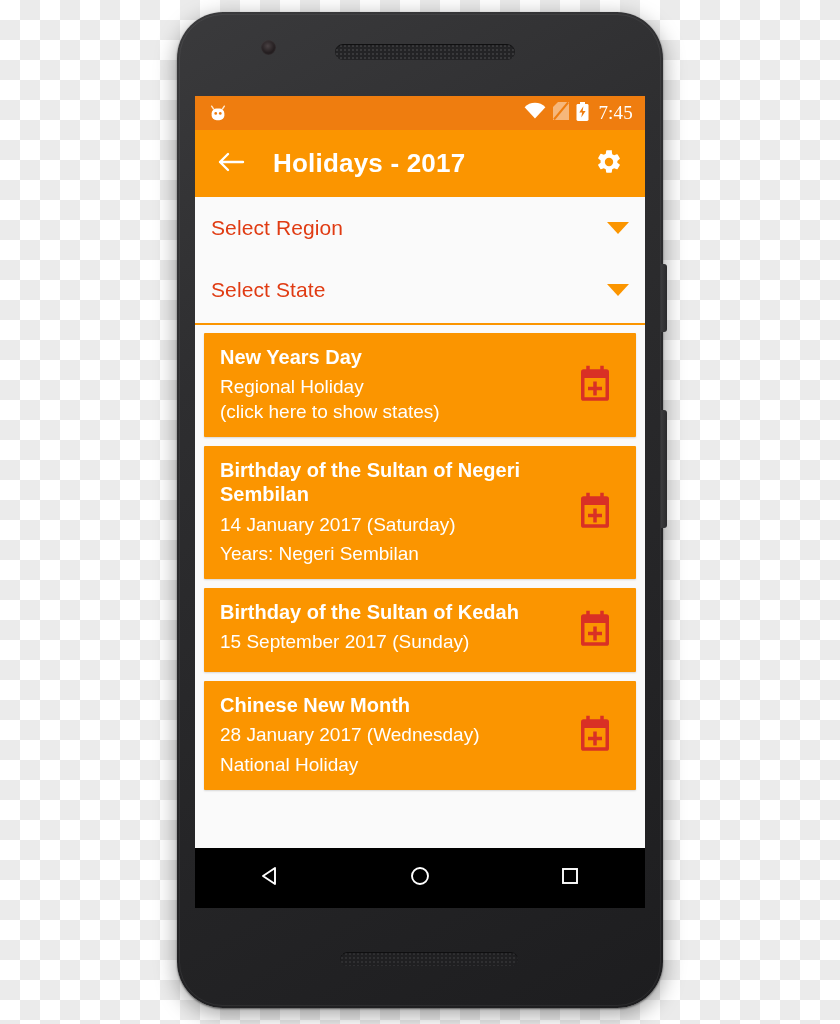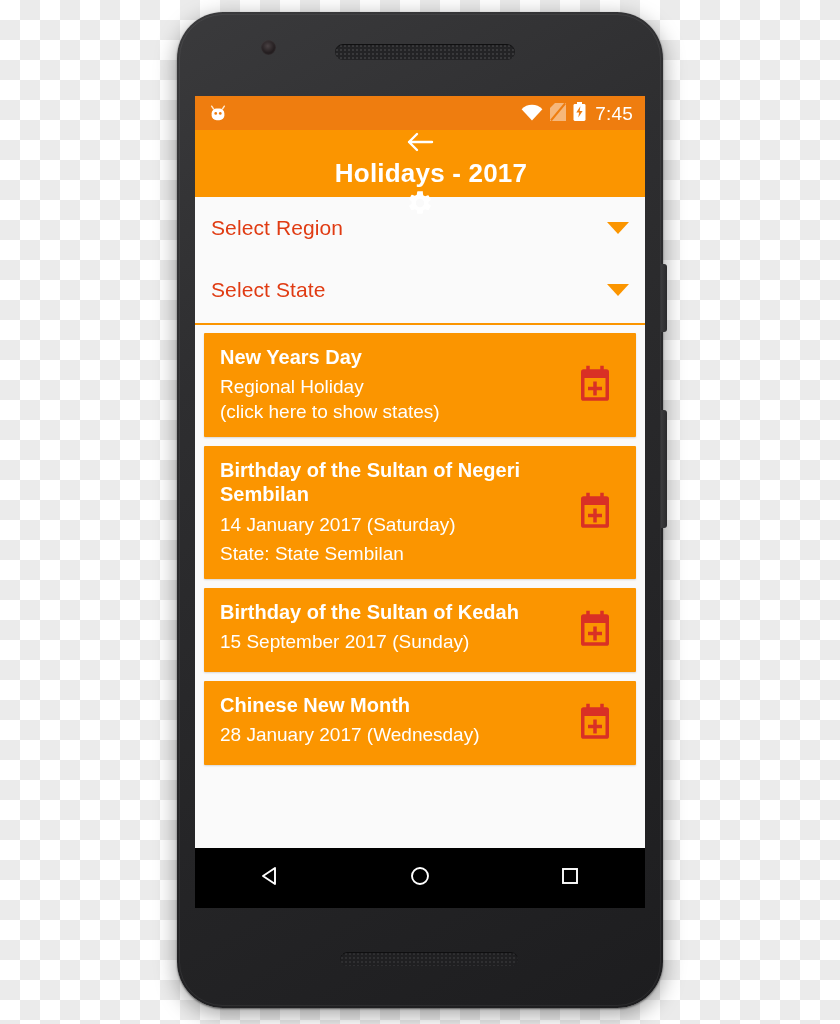--- a/index.html
+++ b/index.html
@@ -95,39 +95,39 @@
     background: #ef7d0f;
     display: flex;
     align-items: center;
     padding: 0 12px;
     color: #ffffff;
   }
   #android-head-icon { width: 22px; height: 20px; }
   .status-spacer { flex: 1; }
   #status-right {
     display: flex;
-    align-items: flex-end;
+    align-items: flex-start;
     gap: 7px;
+    font-family: Liberation Serif, serif;
   }
   #wifi-icon, #no-sim-icon, #battery-icon { display: block; }
   #status-time {
     font-size: 19px;
     color: #ffffff;
     letter-spacing: 0.2px;
     margin-left: 2px;
   }
 
   
   #app-bar {
     height: 67px;
     background: #fb9500;
     display: flex;
     align-items: center;
     padding: 0 16px;
-    flex-direction: column;
   }
   #back-button {
     width: 40px; height: 40px;
     display: flex; align-items: center; justify-content: center;
     cursor: pointer;
   }
   #app-bar-title {
     flex: 1;
     margin-left: 22px;
     font-size: 26px;
@@ -318,21 +318,21 @@
             <path fill="#d93025" d="M7 1h2v2h6V1h2v2h1.5A1.5 1.5 0 0 1 20 4.5v15A1.5 1.5 0 0 1 18.5 21h-13A1.5 1.5 0 0 1 4 19.5v-15A1.5 1.5 0 0 1 5.5 3H7V1zm-1 7v11h12V8H6z"></path>
             <path fill="#d93025" d="M11 10h2v3h3v2h-3v3h-2v-3H8v-2h3v-3z"></path>
           </svg>
         </span>
       </div>
 
       <div class="holiday-card">
         <div class="card-text">
           <div class="holiday-name">Birthday of the Sultan of Negeri Sembilan</div>
           <div class="holiday-date">14 January 2017 (Saturday)</div>
-          <div class="holiday-meta">State: State Sembilan</div>
+          <div class="holiday-meta">Years: Negeri Sembilan</div>
         </div>
         <span class="add-calendar-icon">
           <svg width="42" height="42" viewBox="0 0 24 24">
             <path fill="#d93025" d="M7 1h2v2h6V1h2v2h1.5A1.5 1.5 0 0 1 20 4.5v15A1.5 1.5 0 0 1 18.5 21h-13A1.5 1.5 0 0 1 4 19.5v-15A1.5 1.5 0 0 1 5.5 3H7V1zm-1 7v11h12V8H6z"></path>
             <path fill="#d93025" d="M11 10h2v3h3v2h-3v3h-2v-3H8v-2h3v-3z"></path>
           </svg>
         </span>
       </div>
 
       <div class="holiday-card">
@@ -345,20 +345,21 @@
             <path fill="#d93025" d="M7 1h2v2h6V1h2v2h1.5A1.5 1.5 0 0 1 20 4.5v15A1.5 1.5 0 0 1 18.5 21h-13A1.5 1.5 0 0 1 4 19.5v-15A1.5 1.5 0 0 1 5.5 3H7V1zm-1 7v11h12V8H6z"></path>
             <path fill="#d93025" d="M11 10h2v3h3v2h-3v3h-2v-3H8v-2h3v-3z"></path>
           </svg>
         </span>
       </div>
 
       <div class="holiday-card">
         <div class="card-text">
           <div class="holiday-name">Chinese New Month</div>
           <div class="holiday-date">28 January 2017 (Wednesday)</div>
+          <div class="holiday-meta">National Holiday</div>
         </div>
         <span class="add-calendar-icon">
           <svg width="42" height="42" viewBox="0 0 24 24">
             <path fill="#d93025" d="M7 1h2v2h6V1h2v2h1.5A1.5 1.5 0 0 1 20 4.5v15A1.5 1.5 0 0 1 18.5 21h-13A1.5 1.5 0 0 1 4 19.5v-15A1.5 1.5 0 0 1 5.5 3H7V1zm-1 7v11h12V8H6z"></path>
             <path fill="#d93025" d="M11 10h2v3h3v2h-3v3h-2v-3H8v-2h3v-3z"></path>
           </svg>
         </span>
       </div>
 
     </div>

